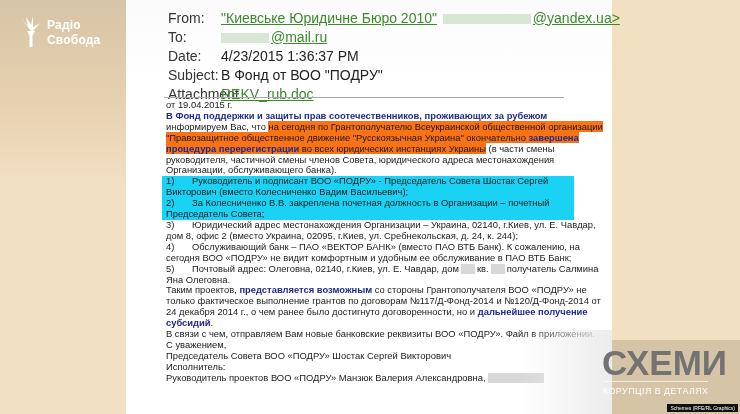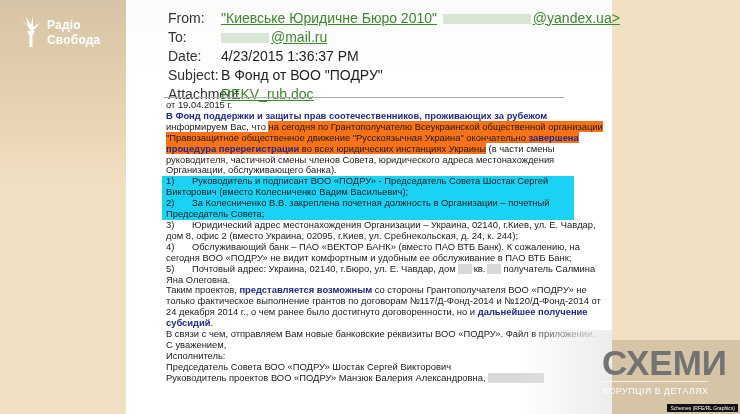--- a/index.html
+++ b/index.html
@@ -129,28 +129,28 @@
   <p class="blue">В Фонд поддержки и защиты прав соотечественников, проживающих за рубежом</p>
   <p>
     <span>информируем Вас, что </span><span class="hl">на сегодня по Грантополучателю Всеукраинской общественной организации "Правозащитное общественное движение "Русскоязычная Украина" окончательно </span><span class="hl blue">завершена процедура перерегистрации</span><span class="hl"> во всех юридических инстанциях Украины</span><span> (в части смены руководителя, частичной смены членов Совета, юридического адреса местонахождения Организации, обслуживающего банка).</span>
   </p>
   <div class="hl-block">
     <p><span class="tab">1)</span><span>Руководитель и подписант ВОО «ПОДРУ» - Председатель Совета Шостак Сергей Викторович (вместо Колесниченко Вадим Васильевич);</span></p>
     <p><span class="tab">2)</span><span>За Колесниченко В.В. закреплена почетная должность в Организации – почетный Председатель Совета;</span></p>
   </div>
   <p><span class="tab">3)</span><span>Юридический адрес местонахождения Организации – Украина, 02140, г.Киев, ул. Е. Чавдар, дом 8, офис 2 (вместо Украина, 02095, г.Киев, ул. Сребнекольская, д. 24, к. 244);</span></p>
   <p><span class="tab">4)</span><span>Обслуживающий банк – ПАО «ВЕКТОР БАНК» (вместо ПАО ВТБ Банк). К сожалению, на сегодня ВОО «ПОДРУ» не видит  комфортным и удобным ее обслуживание в ПАО ВТБ Банк;</span></p>
-  <p><span class="tab">5)</span><span>Почтовый адрес: Украина, 02140, г.Бюро, ул. Е. Чавдар, дом</span><span class="redact-gray" style="width:14px"></span><span>кв.</span><span class="redact-gray" style="width:14px"></span><span>получатель Салмина Яна Олеговна.</span></p>
+  <p><span class="tab">5)</span><span>Почтовый адрес: Олеговна, 02140, г.Киев, ул. Е. Чавдар, дом</span><span class="redact-gray" style="width:14px"></span><span>кв.</span><span class="redact-gray" style="width:14px"></span><span>получатель Салмина Яна Олеговна.</span></p>
   <p>
     <span>Таким проектов, </span><span class="blue">представляется возможным</span><span> со стороны Грантополучателя ВОО «ПОДРУ» не только фактическое выполнение грантов по договорам №117/Д-Фонд-2014 и №120/Д-Фонд-2014 от 24 декабря 2014 г., о чем ранее было достигнуто договоренности, но и </span><span class="blue">дальнейшее получение субсидий</span><span>.</span>
   </p>
   <p>В связи с чем, отправляем Вам новые банковские реквизиты ВОО «ПОДРУ». Файл в приложении.</p>
   <p>С уважением,</p>
+  <p>Председатель Совета ВОО «ПОДРУ» Шостак Сергей Викторович</p>
   <p>Исполнитель:</p>
-  <p>Председатель Совета ВОО «ПОДРУ» Шостак Сергей Викторович</p>
   <p><span>Руководитель проектов ВОО «ПОДРУ» Манзюк Валерия Александровна,</span><span class="redact-gray" style="width:56px"></span></p>
 
 </div>
 
 <div class="skhemy-fade"></div>
 <div class="skhemy"></div>
 <div class="skhemy-title">СХЕМИ</div>
 <div class="skhemy-sub">КОРУПЦІЯ В ДЕТАЛЯХ</div>
 <div class="credit">Schemes (RFE/RL Graphics)</div>
 

